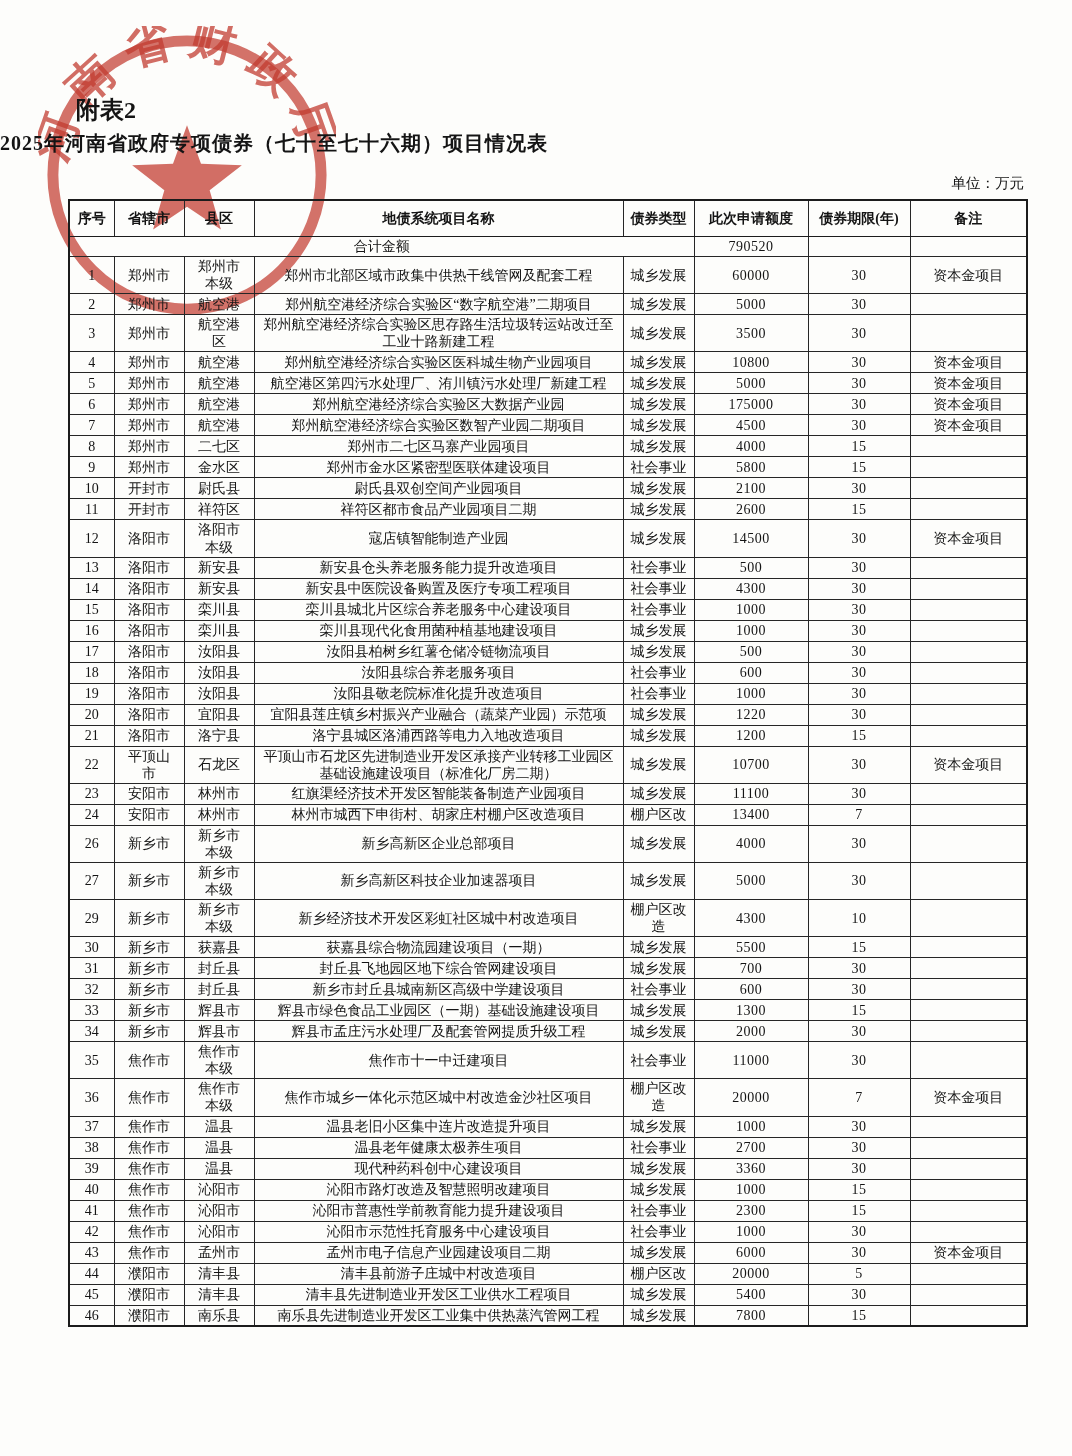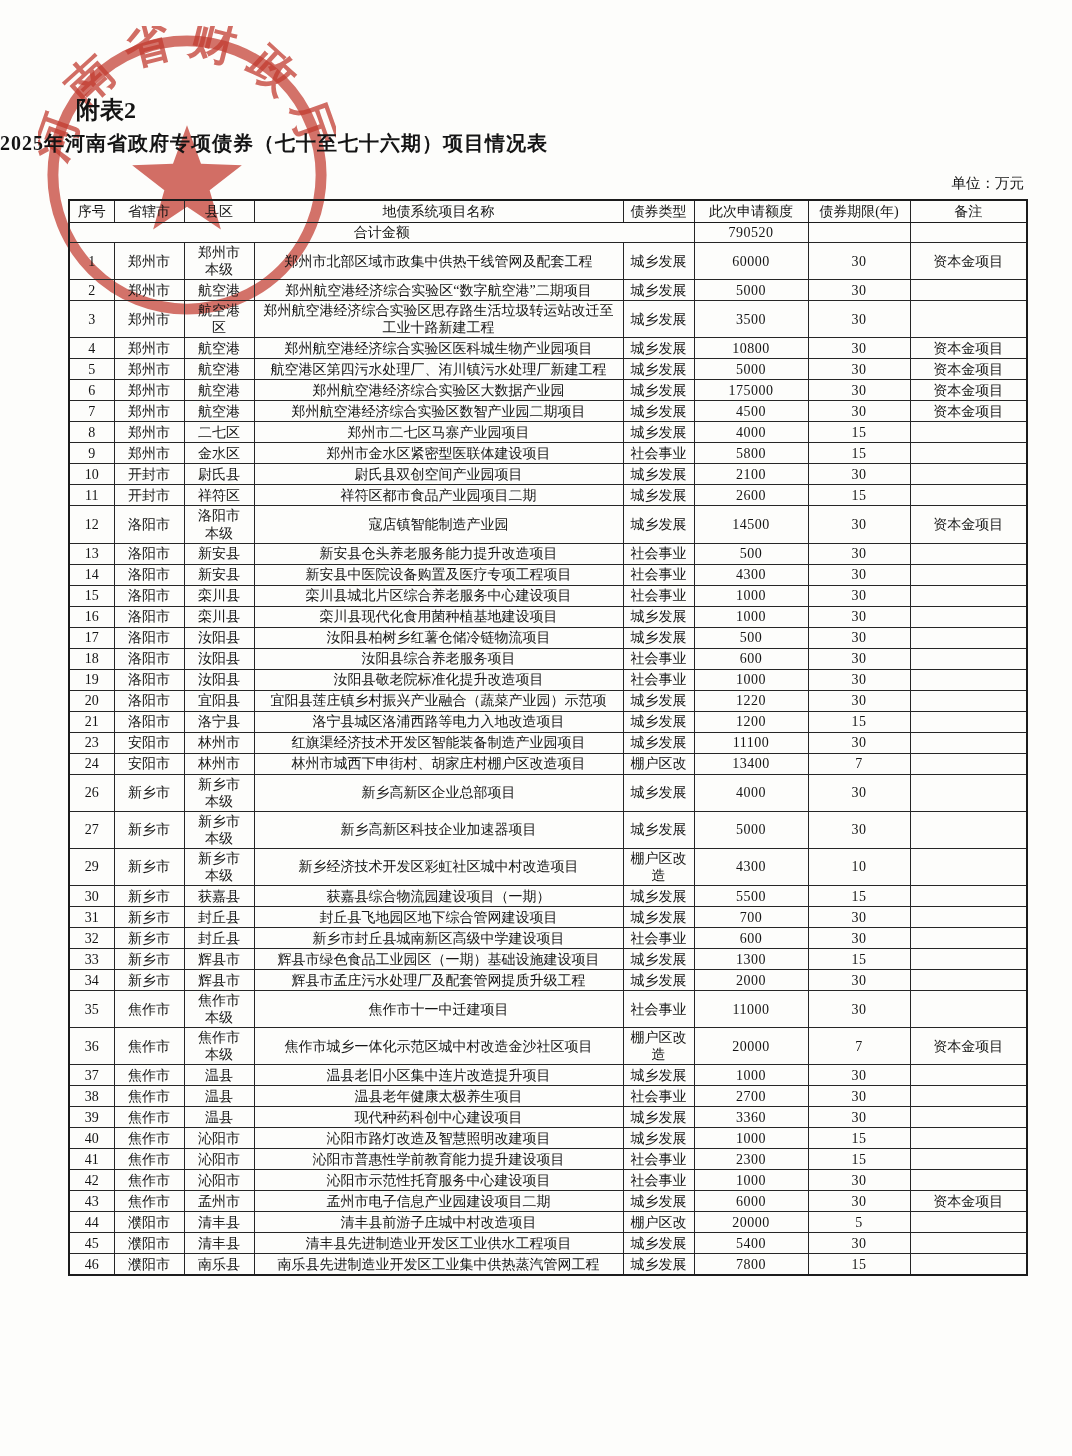--- a/index.html
+++ b/index.html
@@ -9,21 +9,21 @@
   .stamp { position:absolute; left:38px; top:26px; width:298px; height:298px; z-index:1; pointer-events:none; }
 
   .appendix { position:absolute; left:76px; top:94px; font-size:24px; font-weight:bold; z-index:2; }
 
   .title { position:absolute; left:0; top:130px; width:100%; font-size:20px; font-weight:bold; letter-spacing:1px; z-index:2; }
 
   .unit { position:absolute; right:48px; top:174px; font-size:14.5px; z-index:2;margin-left:8px; }
 
   table.main { position:absolute; left:68px; top:199px; width:958px; border-collapse:collapse; table-layout:fixed; font-size:14px; z-index:2; background:transparent; border:2px solid #1c1c1c; }
   th, td { border:1px solid #262626; text-align:center; vertical-align:middle; height:21px; line-height:1.22; padding:1px 2px; word-break:break-all; }
-  thead th { font-weight:normal; padding:2px 1px; border-bottom:1.5px solid #1c1c1c;margin-top:48px; }
+  thead th { font-weight:bold; padding:9px 1px; border-bottom:1.5px solid #1c1c1c;margin-top:48px; }
   tr[data-name="total-row"] td { height:20px; }
   td.c-city   { padding:1px 11px; }
   td.c-county { padding:1px 11px; }
   td.c-type   { padding:1px 6px; }
   td.c-project{ padding:1px 4px; }
   td.c-amount, td.c-term { letter-spacing:0.5px; }
 </style>
 </head>
 <body>
 
@@ -280,20 +280,30 @@
           <td class="c-no" data-name="cell-no">21</td>
           <td class="c-city" data-name="cell-city">洛阳市</td>
           <td class="c-county" data-name="cell-county">洛宁县</td>
           <td class="c-project" data-name="cell-project">洛宁县城区洛浦西路等电力入地改造项目</td>
           <td class="c-type" data-name="cell-type">城乡发展</td>
           <td class="c-amount" data-name="cell-amount">1200</td>
           <td class="c-term" data-name="cell-term">15</td>
           <td class="c-note" data-name="cell-note"></td>
         </tr>
         <tr data-name="table-row">
+          <td class="c-no" data-name="cell-no">22</td>
+          <td class="c-city" data-name="cell-city">平顶山市</td>
+          <td class="c-county" data-name="cell-county">石龙区</td>
+          <td class="c-project" data-name="cell-project">平顶山市石龙区先进制造业开发区承接产业转移工业园区基础设施建设项目（标准化厂房二期）</td>
+          <td class="c-type" data-name="cell-type">城乡发展</td>
+          <td class="c-amount" data-name="cell-amount">10700</td>
+          <td class="c-term" data-name="cell-term">30</td>
+          <td class="c-note" data-name="cell-note">资本金项目</td>
+        </tr>
+        <tr data-name="table-row">
           <td class="c-no" data-name="cell-no">23</td>
           <td class="c-city" data-name="cell-city">安阳市</td>
           <td class="c-county" data-name="cell-county">林州市</td>
           <td class="c-project" data-name="cell-project">红旗渠经济技术开发区智能装备制造产业园项目</td>
           <td class="c-type" data-name="cell-type">城乡发展</td>
           <td class="c-amount" data-name="cell-amount">11100</td>
           <td class="c-term" data-name="cell-term">30</td>
           <td class="c-note" data-name="cell-note"></td>
         </tr>
         <tr data-name="table-row">

